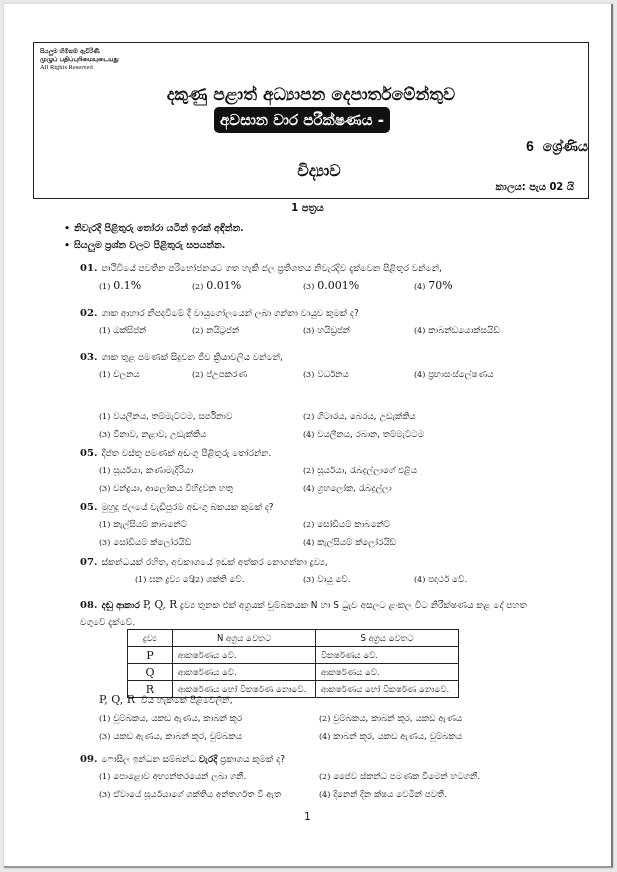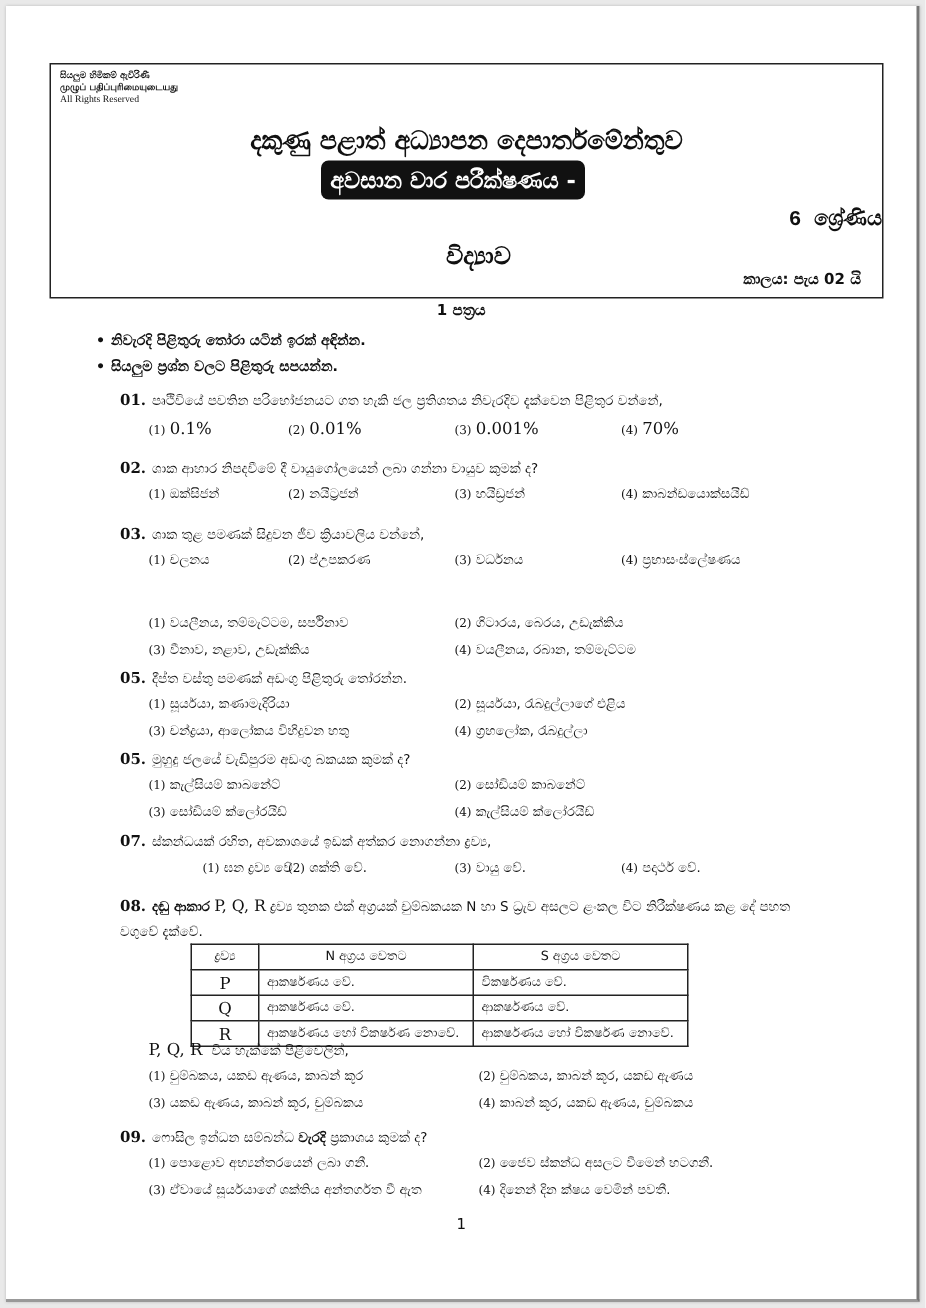--- a/index.html
+++ b/index.html
@@ -177,19 +177,19 @@
     <span class="o" style="left:220px;top:0;"><span class="n">(2)</span> <span>චුම්බකය, කාබන් කූර, යකඩ ඇණය</span></span>
     <span class="o" style="left:0;top:18px;"><span class="n">(3)</span> <span>යකඩ ඇණය, කාබන් කූර, චුම්බකය</span></span>
     <span class="o" style="left:220px;top:18px;"><span class="n">(4)</span> <span>කාබන් කූර, යකඩ ඇණය, චුම්බකය</span></span>
   </div>
 
   <div class="q" style="top:749px;">
     <span class="num">09.</span><span>ෆොසිල ඉන්ධන සම්බන්ධ</span> <b>වැරදි</b> <span class="text">ප්‍රකාශය කුමක් ද?</span>
   </div>
   <div class="opts" style="top:767px;">
     <span class="o" style="left:0;top:0;"><span class="n">(1)</span> <span>පොළොව අභ්‍යන්තරයෙන් ලබා ගනී.</span></span>
-    <span class="o" style="left:220px;top:0;"><span class="n">(2)</span> <span>ජෛව ස්කන්ධ අසලට වීමෙන් හටගනී.</span></span>
+    <span class="o" style="left:220px;top:0;"><span class="n">(2)</span> <span>ජෛව ස්කන්ධ පමණක වීමෙන් හටගනී.</span></span>
     <span class="o" style="left:0;top:18px;"><span class="n">(3)</span> <span>ඒවායේ සූර්යයාගේ ශක්තිය අන්තර්ගත වී ඇත</span></span>
     <span class="o" style="left:220px;top:18px;"><span class="n">(4)</span> <span>දිනෙන් දින ක්ෂය වෙමින් පවතී.</span></span>
   </div>
 
   <div class="page-number">1</div>
 </div>
 
 </body></html>

